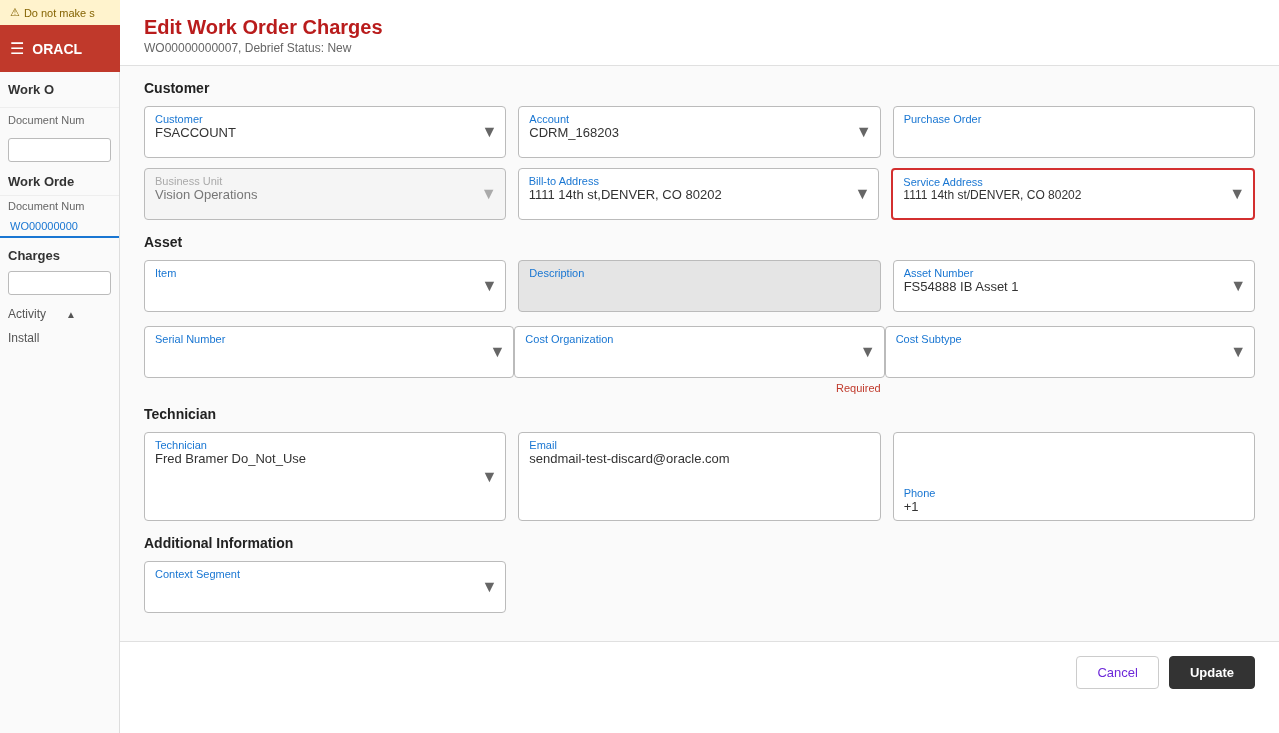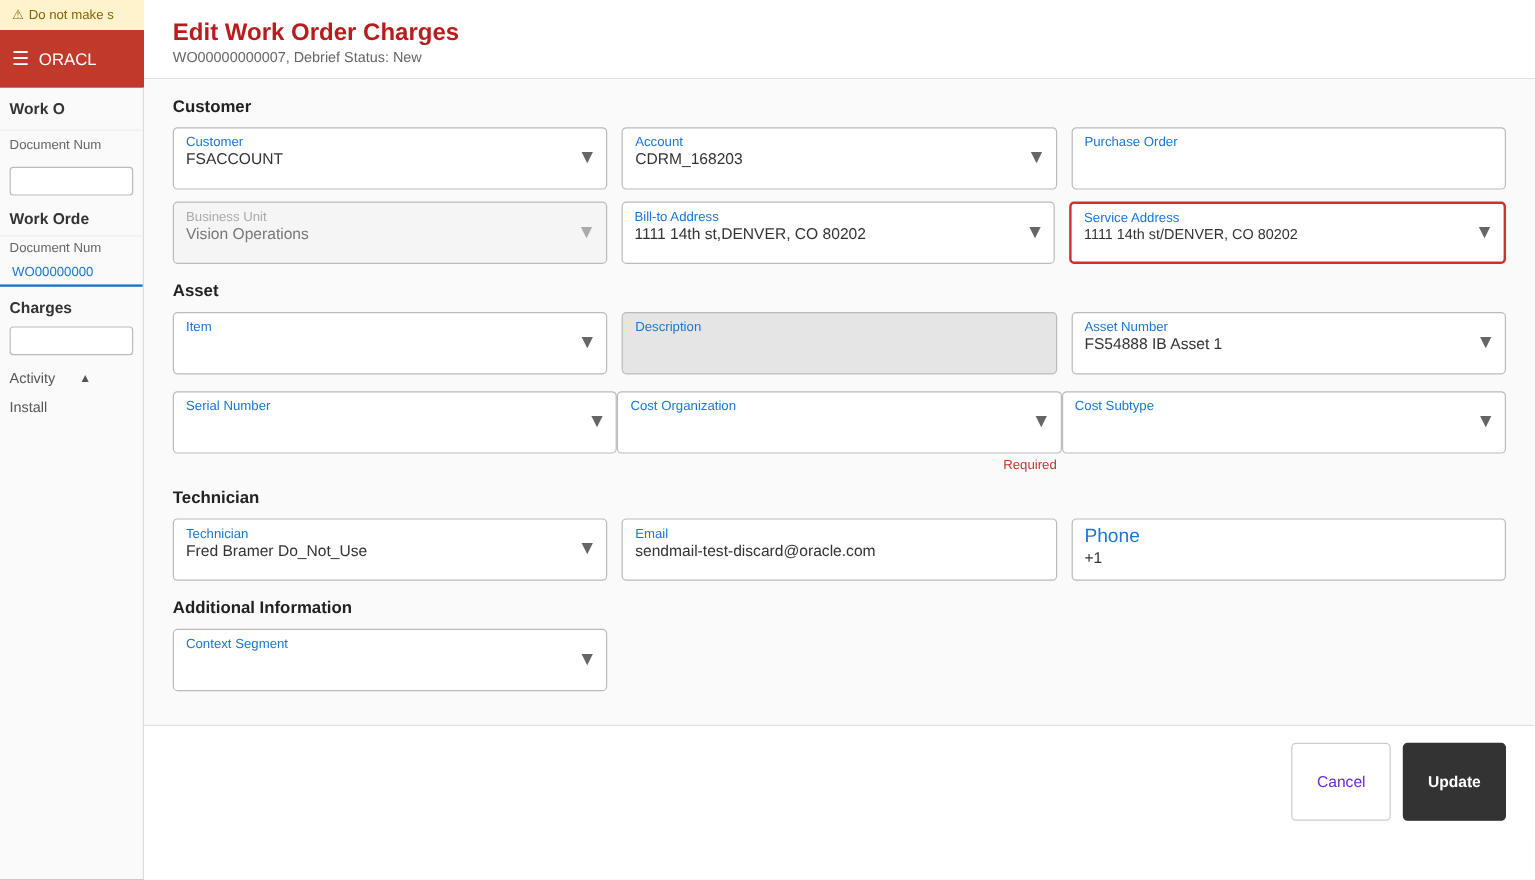--- a/index.html
+++ b/index.html
@@ -29,21 +29,21 @@
       display: flex;
       align-items: center;
       gap: 8px;
     }
     .sidebar-header .hamburger {
       color: white;
       font-size: 16px;
     }
     .sidebar-logo {
       color: white;
-      font-weight: normal;
+      font-weight: bold;
       font-size: 14px;
     }
   </style>
 </head>
 <body>
 
 <div style="display:flex; width:100%; height:733px; overflow:hidden;">
 
   <div class="sidebar" style="width:120px;">
     <div class="sidebar-warning">
@@ -185,37 +185,37 @@
         <div style="flex:1; border:1px solid #bbb; border-radius:4px; padding:6px 10px; background:white; position:relative; min-height:52px;">
           <div style="font-size:11px; color:#1976d2;">Technician</div>
           <div style="font-size:13px; color:#333;">Fred Bramer Do_Not_Use</div>
           <span style="position:absolute; right:8px; top:50%; transform:translateY(-50%); color:#666;">▼</span>
         </div>
         <div style="flex:1; border:1px solid #bbb; border-radius:4px; padding:6px 10px; background:white; min-height:52px;">
           <div style="font-size:11px; color:#1976d2;">Email</div>
           <div style="font-size:13px; color:#333;">sendmail-test-discard@oracle.com</div>
         </div>
         <div style="flex:1; border:1px solid #bbb; border-radius:4px; padding:6px 10px; background:white; min-height:52px;">
-          <div style="font-size:16px; color:#1976d2;">Phone</div>
+          <div style="font-size:11px; color:#1976d2;margin-top:48px;">Phone</div>
           <div style="font-size:13px; color:#333;">+1</div>
         </div>
       </div>
 
       <div style="font-size:14px; font-weight:bold; color:#222; margin-bottom:10px;">Additional Information</div>
 
       <div style="display:flex; gap:12px; margin-bottom:14px;">
         <div style="flex:0 0 calc(33.33% - 8px); border:1px solid #bbb; border-radius:4px; padding:6px 10px; background:white; position:relative; min-height:52px;">
           <div style="font-size:11px; color:#1976d2;">Context Segment</div>
           <div style="font-size:13px; color:#aaa;"></div>
           <span style="position:absolute; right:8px; top:50%; transform:translateY(-50%); color:#666;">▼</span>
         </div>
       </div>
 
     </div>
 
     <div style="padding:14px 24px; display:flex; justify-content:flex-end; gap:10px; border-top:1px solid #e0e0e0; background:white;">
       <button style="padding:8px 20px; border-radius:4px; font-size:13px; cursor:pointer; border:1px solid #ccc; background:white; color:#6d28d9;">Cancel</button>
-      <button style="padding:24px 20px; border-radius:4px; font-size:13px; cursor:pointer; border:1px solid #333; background:#333; color:white; font-weight:bold;">Update</button>
+      <button style="padding:8px 20px; border-radius:4px; font-size:13px; cursor:pointer; border:1px solid #333; background:#333; color:white; font-weight:bold;">Update</button>
     </div>
 
   </div>
 
 </div>
 
 </body></html>

